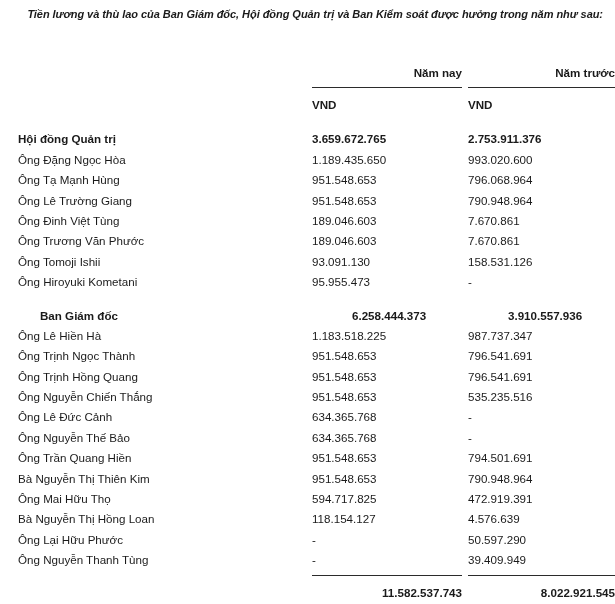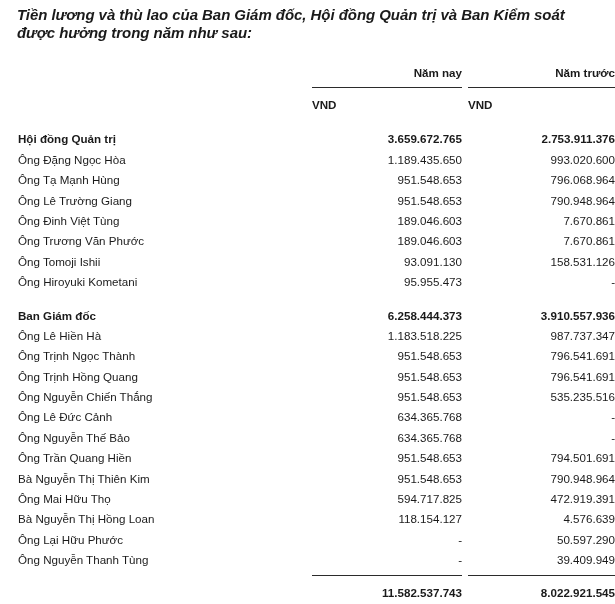--- a/index.html
+++ b/index.html
@@ -22,25 +22,26 @@
     height: 604px;
     box-sizing: border-box;
   }
 
   
   .intro {
     position: absolute;
     left: 17px;
     top: 6px;
     width: 586px;
-    font-size: 15px;
+    font-size: 11px;
     font-weight: bold;
     font-style: italic;
     line-height: 17.5px;
     letter-spacing: -0.05px;
+    text-align: right;
   }
 
   
   .tbl {
     position: absolute;
     left: 0px;
     top: 56px;
     width: 615px;
     border-collapse: collapse;
     font-size: 11.6px;
@@ -72,23 +73,23 @@
     font-weight: bold;
     text-align: left;
     padding-top: 3px;
   }
 
   .spacer-row td { height: 14px; }
 
   
   .row td { height: 20.4px; }
   .row td.label { text-align: left; padding-left: 18px; white-space: nowrap; }
-  .row td.num   { text-align: right; white-space: nowrap; }
+  .row td.num   { text-align: left; white-space: nowrap; }
   .row.group td { font-weight: bold; margin-top: 12px; }
-  .row.gap-before td { padding-top: 13px; }
+  .row.gap-before td { padding-top: 13px; padding-left: 40px; }
 
   
   .total-rule td.num {
     height: 9px;
     border-bottom: 1.1px solid #2b2b2b;
   }
   .total-row td {
     height: 22px;
     font-weight: bold;
     text-align: right;

